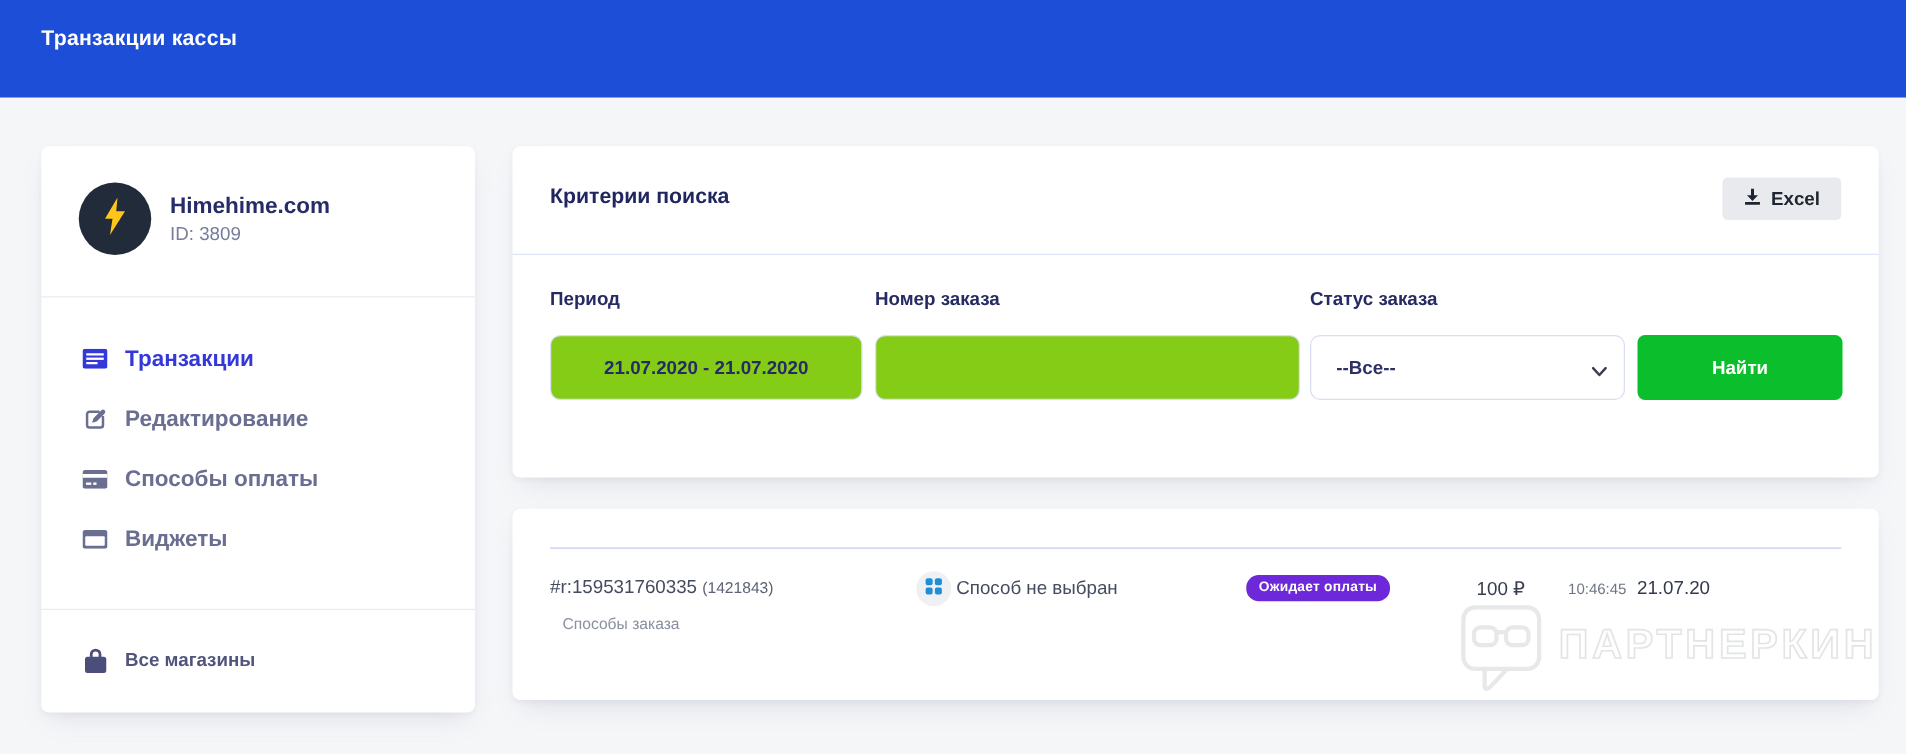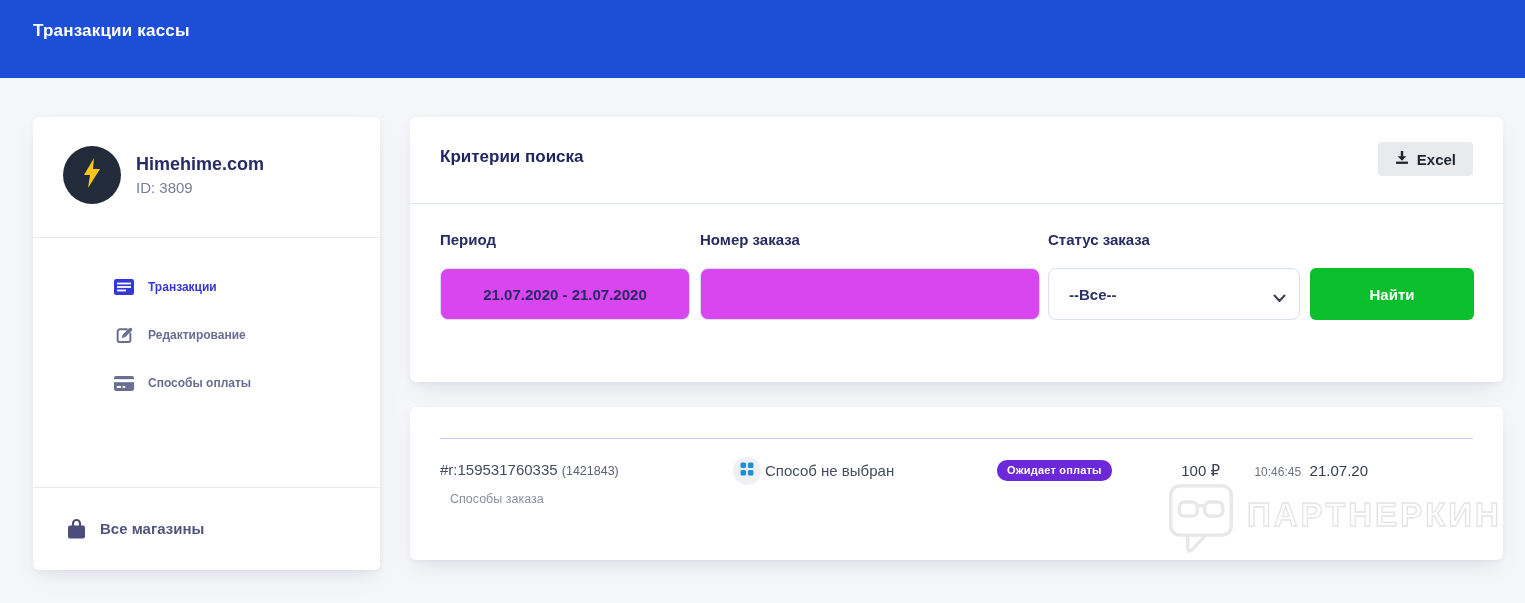--- a/index.html
+++ b/index.html
@@ -38,21 +38,21 @@
   }
   .profile-text { margin-left:15px; }
   .shop-name { font-size:18px; font-weight:700; color:#272c66; }
   .shop-id { font-size:15px; color:#787d9b; margin-top:4px; }
   .sb-divider { position:absolute; left:0; width:347px; height:1px; background:#e9ebf2; }
   .sb-div-1 { top:120px; }
   .sb-div-2 { top:370px; }
   .menu { position:absolute; left:0; top:122px; width:347px; }
   .menu-item {
     height:48px; display:flex; align-items:center; padding-left:33px;
-    cursor:pointer; font-size:12px; font-weight:600; color:#6a6f92;margin-left:48px;
+    cursor:pointer; font-size:18px; font-weight:600; color:#6a6f92;
   }
   .menu-item:first-child { margin-top:24px; }
   .menu-item .mi-icon { width:20px; display:flex; justify-content:center; flex:none; }
   .menu-item .mi-label { margin-left:14px; }
   .menu-item.active { color:#3538d8; }
   .footer-item {
     position:absolute; left:0; top:387px; width:347px; height:48px;
     display:flex; align-items:center; padding-left:33px; cursor:pointer;
     font-size:15px; font-weight:600; color:#51557d;
   }
@@ -68,21 +68,21 @@
     display:flex; align-items:center; gap:8px;
     font-family:inherit; font-size:15px; font-weight:600; color:#1f2530;
   }
   .search-divider { position:absolute; left:0; top:86px; width:1093px; height:1px; background:#dfe3f6; }
   .field-label { position:absolute; top:114px; font-size:15px; font-weight:600; color:#262b63; }
   .lbl-period { left:30px; }
   .lbl-order { left:290px; }
   .lbl-status { left:638px; }
   .inp {
     position:absolute; top:151px; height:52px;
-    border:1px solid #d9def2; border-radius:8px; background:#d946ef;
+    border:1px solid #d9def2; border-radius:8px; background:#84cc16;
     font-family:inherit; font-size:15px; color:#262b63; outline:none;
   }
   .inp-period { left:30px; width:250px; text-align:center; font-weight:700; cursor:pointer; }
   .inp-order { left:290px; width:340px; padding:0 14px; }
   .select-wrap { position:absolute; left:638px; top:151px; width:252px; height:52px;text-decoration:underline; }
   .inp-status {
     width:252px; height:52px; border:1px solid #d9def2; border-radius:8px; background:#fff;
     font-family:inherit; font-size:15px; font-weight:600; color:#2c3166;
     padding:0 28px 0 20px; appearance:none; -webkit-appearance:none; cursor:pointer; outline:none;
   }
@@ -171,20 +171,29 @@
       <div class="menu-item">
         <span class="mi-icon">
           <svg width="20" height="15" viewBox="0 0 20 15">
               <rect x="0" y="0" width="20" height="15" rx="2.2" fill="#6a6f92"></rect>
               <rect x="0" y="3.2" width="20" height="3" fill="#fff"></rect>
               <rect x="2.8" y="10" width="4.2" height="1.9" fill="#fff"></rect>
               <rect x="8.6" y="10" width="2.6" height="1.9" fill="#fff"></rect>
             </svg>
         </span>
         <span class="mi-label">Способы оплаты</span>
+      </div>
+      <div class="menu-item">
+        <span class="mi-icon">
+          <svg width="20" height="15" viewBox="0 0 20 15">
+              <rect x="0" y="0" width="20" height="15" rx="2.2" fill="#6a6f92"></rect>
+              <rect x="2.2" y="5" width="15.6" height="7.6" rx="0.8" fill="#fff"></rect>
+            </svg>
+        </span>
+        <span class="mi-label">Виджеты</span>
       </div>
     </nav>
 
     <div class="sb-divider sb-div-2"></div>
 
     <div class="footer-item">
       <span class="mi-icon">
         <svg width="19" height="21" viewBox="0 0 19 21">
             <path d="M6 9 V5.5 a3.5 3.5 0 0 1 7 0 V9" fill="none" stroke="#4b4e7b" stroke-width="2.2"></path>
             <rect x="1" y="7.4" width="17" height="13" rx="2" fill="#4b4e7b"></rect>

